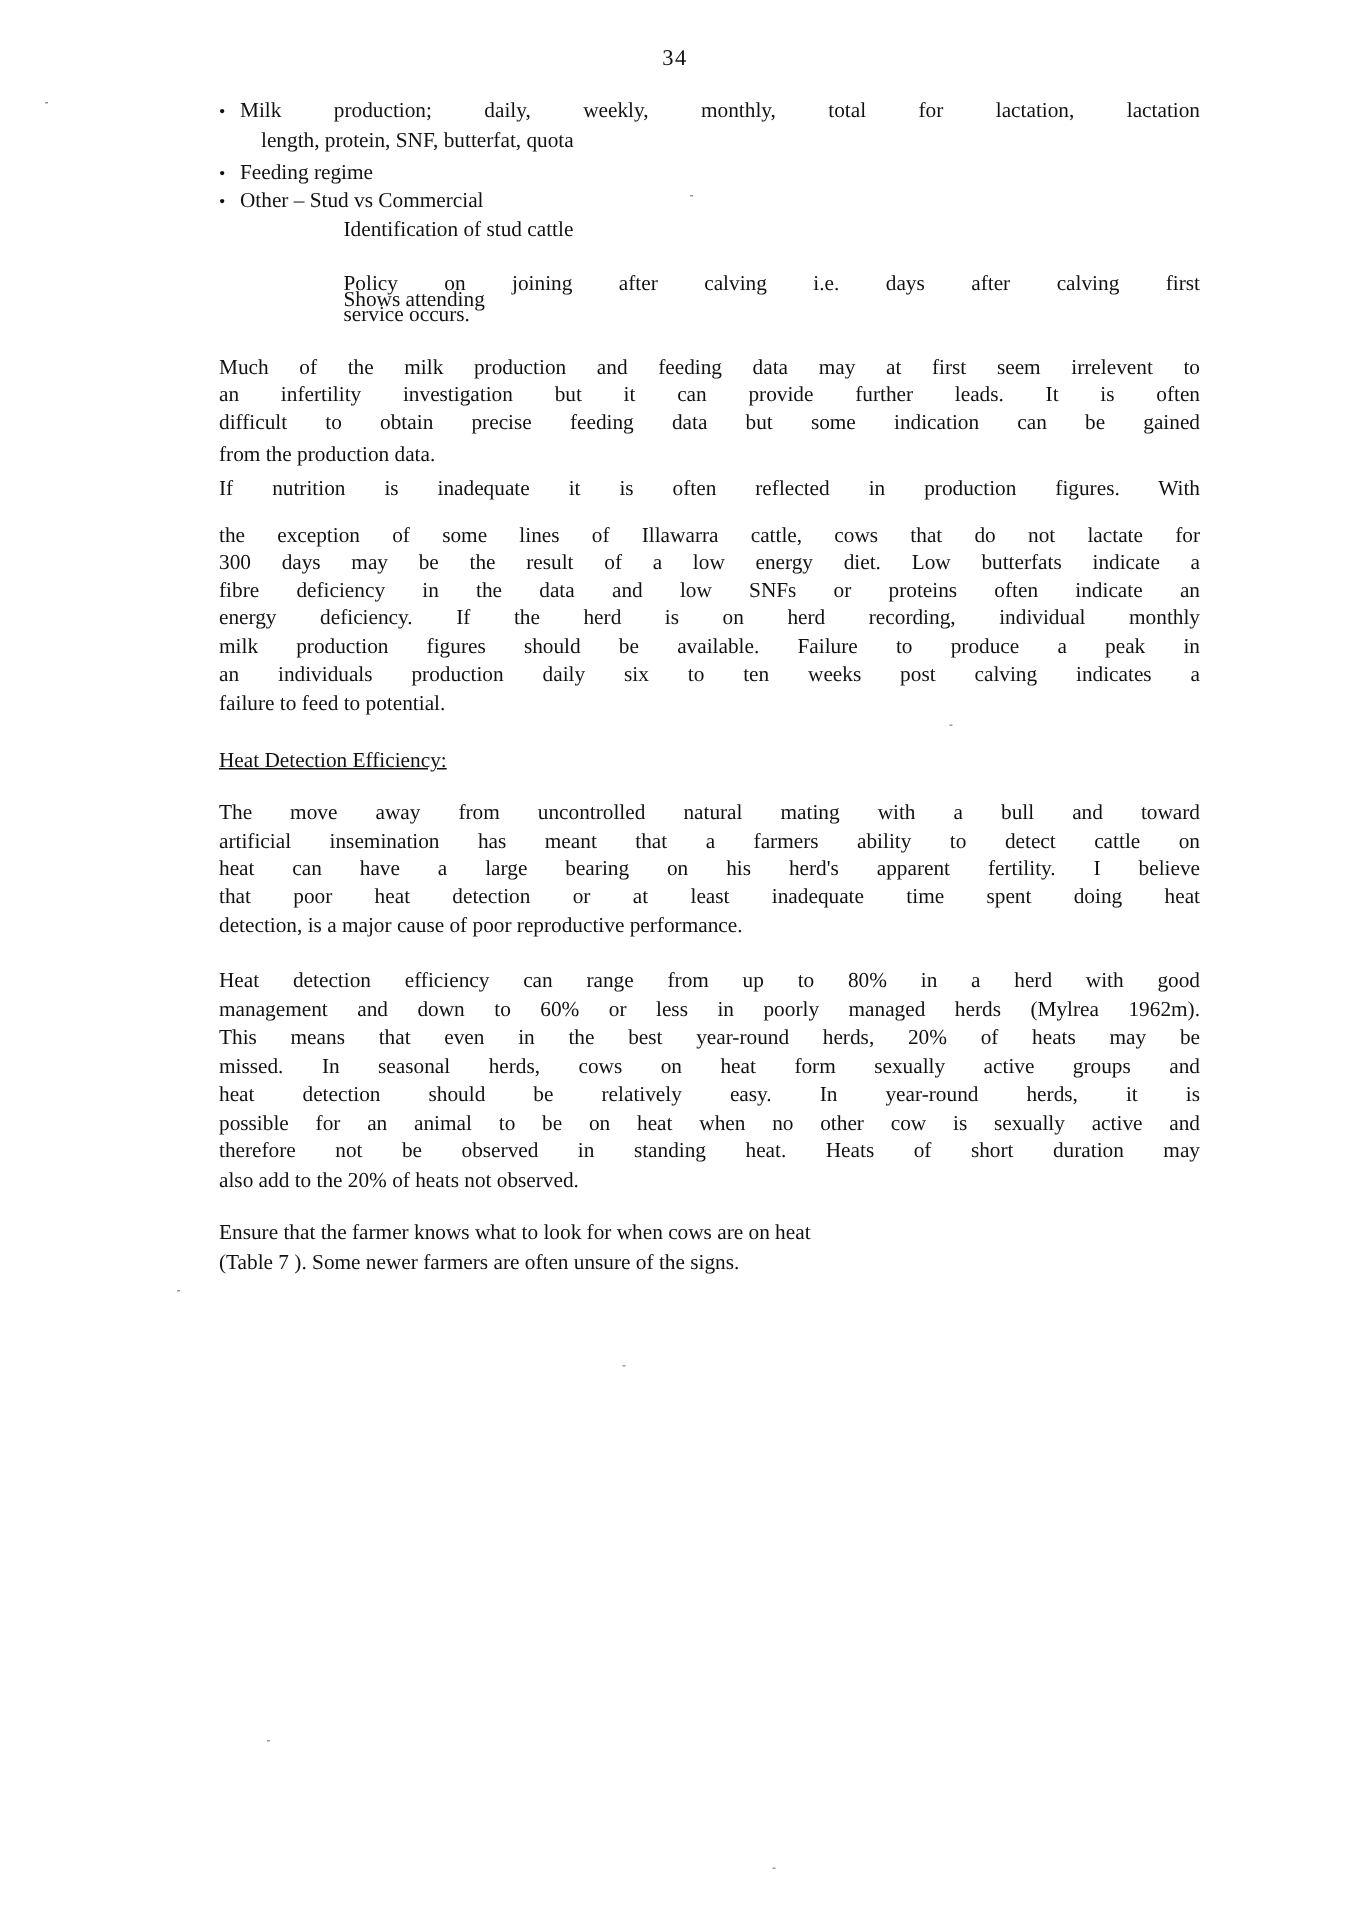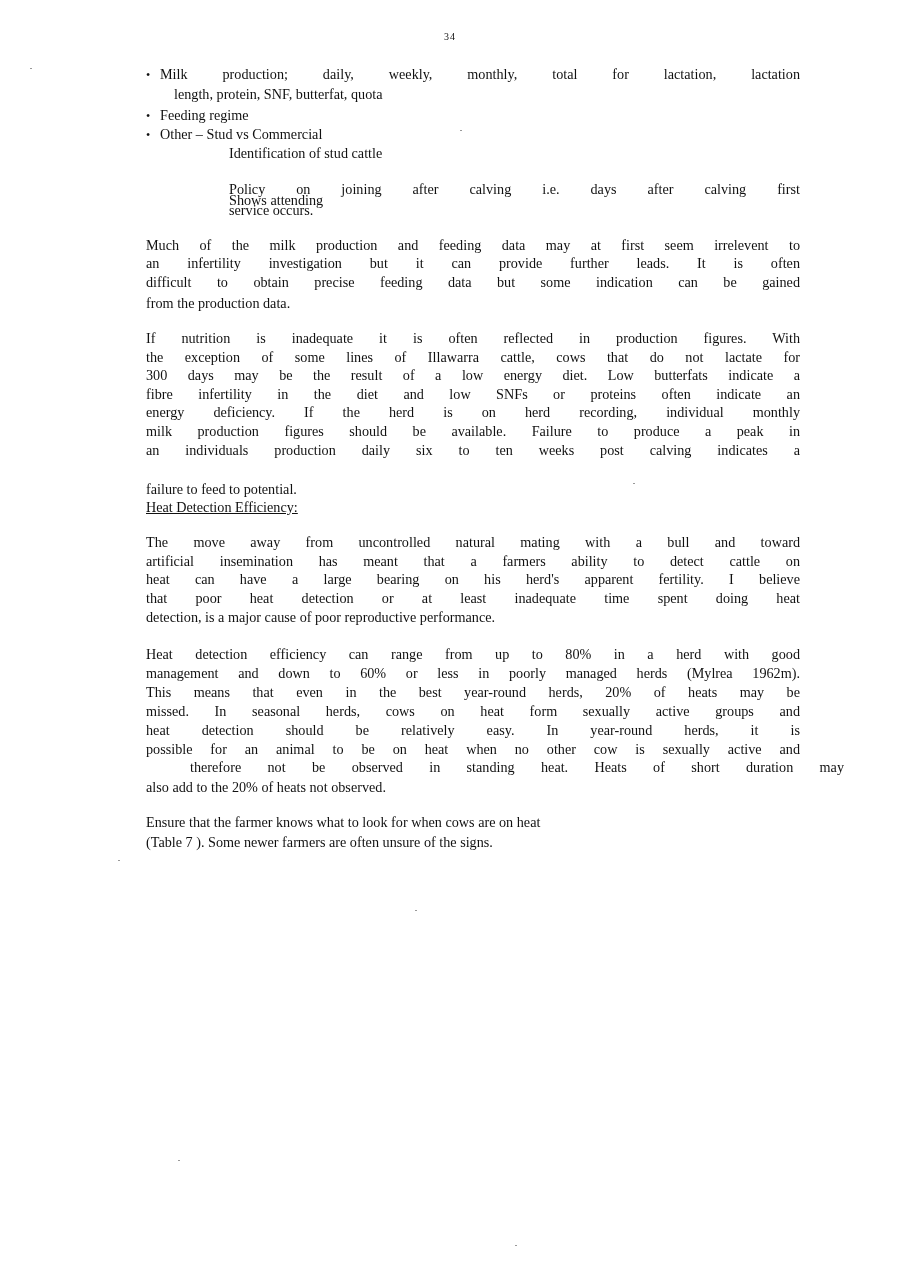--- a/index.html
+++ b/index.html
@@ -1,19 +1,19 @@
 <!DOCTYPE html>
 <html><head>
 <meta charset="utf-8">
 <style>
   html, body { margin: 0; padding: 0; background: #ffffff; }
   body { width: 900px; height: 1283px; position: relative; overflow: hidden;
          font-family: "Liberation Serif", "DejaVu Serif", serif; color: #111; }
   .page-num { position: absolute; top: 31px; left: 0; width: 900px; text-align: center;
-              font-size: 10px; letter-spacing: 1px; }
+              font-size: 15px; letter-spacing: 1px; }
   .line { position: absolute; left: 146px; width: 654px; font-size: 14.2px; line-height: 18px;
           white-space: nowrap; text-align: justify; text-align-last: justify; height: 18px; }
   .line.last { text-align-last: left; }
   .bullet-line { left: 146px; }
   .bullet { display: inline-block; width: 14px; font-size: 12px; }
   .indent1 { left: 174px; width: 640px; }
   .indent2 { left: 229px; width: 571px; }
   .heading { position: absolute; left: 146px; font-size: 14.2px; line-height: 18px;
              text-decoration: underline; }
   .speck { position: absolute; width: 2px; height: 1px; background: #999; }
@@ -36,48 +36,48 @@
   </div>
 
   <div>
     <div class="line" style="top:236px;">Much of the milk production and feeding data may at first seem irrelevent to</div>
     <div class="line" style="top:254px;">an infertility investigation but it can provide further leads.    It is often</div>
     <div class="line" style="top:273px;">difficult to obtain precise feeding data but some indication can be gained</div>
     <div class="line last" style="top:294px;">from the production data.</div>
   </div>
 
   <div>
-    <div class="line" style="top:329px;">If nutrition is inadequate it is often reflected in production figures.    With</div>
+    <div class="line" style="top:317px;">If nutrition is inadequate it is often reflected in production figures.    With</div>
     <div class="line" style="top:348px;">the exception of some lines of Illawarra cattle, cows that do not lactate for</div>
     <div class="line" style="top:366px;">300 days may be the result of a low energy diet.    Low butterfats indicate a</div>
-    <div class="line" style="top:385px;">fibre infertility in the diet and low SNFs or proteins often indicate an</div>
+    <div class="line" style="top:385px;">fibre deficiency in the data and low SNFs or proteins often indicate an</div>
     <div class="line" style="top:403px;">energy deficiency.    If the herd is on herd recording, individual monthly</div>
     <div class="line" style="top:422px;">milk production figures should be available.    Failure to produce a peak in</div>
     <div class="line" style="top:441px;">an individuals production daily six to ten weeks post calving indicates a</div>
-    <div class="line last" style="top:480px;">failure to feed to potential.</div>
+    <div class="line last" style="top:460px;">failure to feed to potential.</div>
   </div>
 
   <div class="heading" style="top:498px;">Heat Detection Efficiency:</div>
 
   <div>
     <div class="line" style="top:533px;">The move away from uncontrolled natural mating with a bull and toward</div>
     <div class="line" style="top:552px;">artificial insemination has meant that a farmers ability to detect cattle on</div>
     <div class="line" style="top:570px;">heat can have a large bearing on his herd's apparent fertility.    I believe</div>
     <div class="line" style="top:589px;">that poor heat detection or at least inadequate time spent doing heat</div>
     <div class="line last" style="top:608px;">detection, is a major cause of poor reproductive performance.</div>
   </div>
 
   <div>
     <div class="line" style="top:645px;">Heat detection efficiency can range from up to 80% in a herd with good</div>
     <div class="line" style="top:664px;">management and down to 60% or less in poorly managed herds (Mylrea 1962m).</div>
     <div class="line" style="top:683px;">This means that even in the best year-round herds, 20% of heats may be</div>
     <div class="line" style="top:702px;">missed.    In seasonal herds, cows on heat form sexually active groups and</div>
     <div class="line" style="top:721px;">heat detection should be relatively easy.    In year-round herds, it is</div>
     <div class="line" style="top:740px;">possible for an animal to be on heat when no other cow is sexually active and</div>
-    <div class="line" style="top:758px;margin-left:44px;">therefore not be observed in standing heat.    Heats of short duration may</div>
+    <div class="line" style="top:758px;">therefore not be observed in standing heat.    Heats of short duration may</div>
     <div class="line last" style="top:778px;">also add to the 20% of heats not observed.</div>
   </div>
 
   <div>
     <div class="line last" style="top:813px;">Ensure that the farmer knows what to look for when cows  are on heat</div>
     <div class="line last" style="top:833px;">(Table 7 ).    Some newer farmers are often unsure of the signs.</div>
   </div>
 
   <div class="speck" style="top:68px;left:30px;"></div>
   <div class="speck" style="top:130px;left:460px;"></div>

